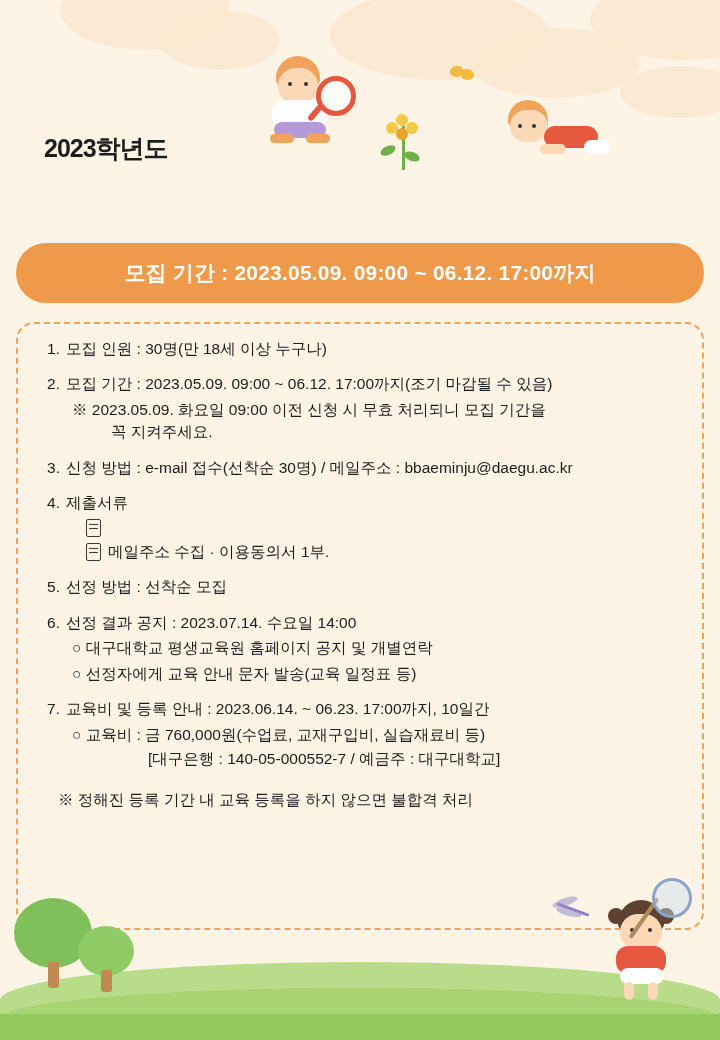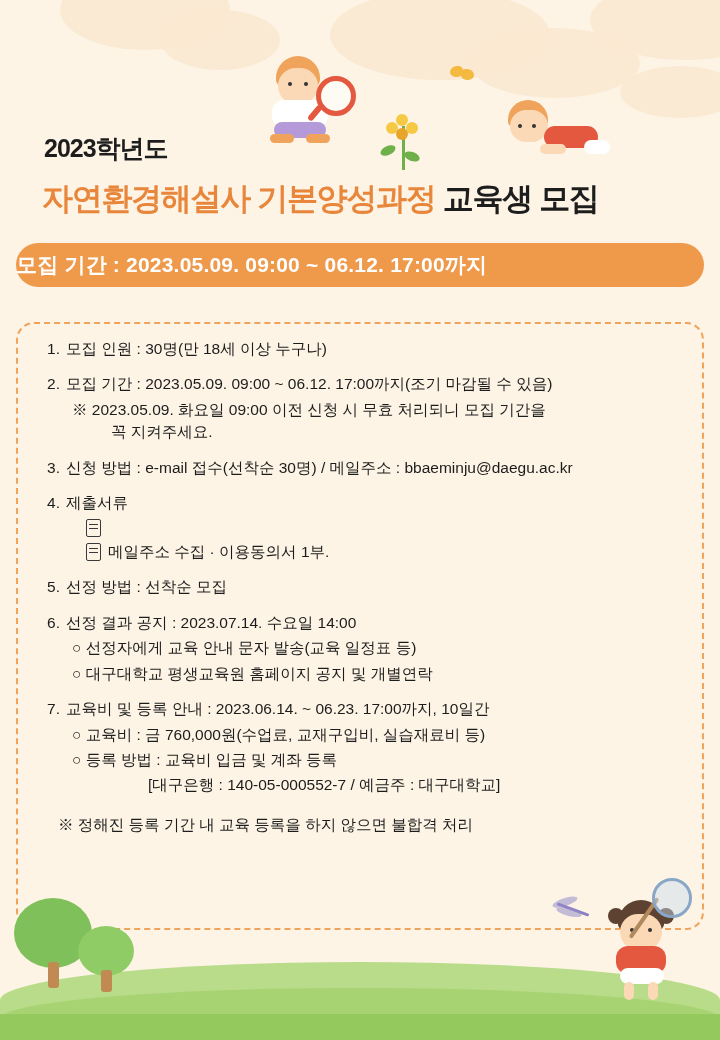--- a/index.html
+++ b/index.html
@@ -59,25 +59,26 @@
   }
   .main-title .hl {
     color: #e8873b;
   }
   
   .period-banner {
     position: absolute;
     top: 243px;
     left: 16px;
     width: 688px;
-    height: 44px;
+    height: 60px;
     background: #ef9a4a;
     border-radius: 30px;
     display: flex;
     align-items: center;
+    justify-content: center;
     box-sizing: border-box;
   }
   .period-banner span {
     color: #ffffff;
     font-size: 21px;
     font-weight: bold;
     letter-spacing: 0.2px;
   }
   
   .content-box {
@@ -325,24 +326,20 @@
     <div class="bf-wing" style="left:11px;top:3px;transform:scaleX(-1);"></div>
   </div>
 
   <div style="position:absolute;bottom:118px;right:120px;width:50px;height:26px;">
     <div class="dragonfly-body" style="left:6px;top:12px;"></div>
     <div class="df-wing" style="left:2px;top:2px;transform:rotate(-18deg);"></div>
     <div class="df-wing" style="left:6px;top:12px;transform:rotate(14deg);"></div>
   </div>
 
   <div class="year-line">2023학년도</div>
-  <div class="main-title">
-    <span class="hl">자연환경해설사 기본양성과정</span>
-    <span>교육생 모집</span>
-  </div>
 
   <div class="period-banner">
     <span>모집 기간 : 2023.05.09. 09:00 ~ 06.12. 17:00까지</span>
   </div>
 
   <div class="content-box"></div>
 
   <div class="items">
 
     <div class="item">
@@ -387,31 +384,30 @@
         <div class="num">5.</div>
         <div class="txt">선정 방법 : 선착순 모집</div>
       </div>
     </div>
 
     <div class="item">
       <div class="item-head">
         <div class="num">6.</div>
         <div class="txt">선정 결과 공지 : 2023.07.14. 수요일 14:00</div>
       </div>
+      <div class="sub">○ 대구대학교 평생교육원 홈페이지 공지 및 개별연락</div>
       <div class="sub">○ 선정자에게 교육 안내 문자 발송(교육 일정표 등)</div>
-      <div class="sub">○ 대구대학교 평생교육원 홈페이지 공지 및 개별연락</div>
     </div>
 
     <div class="item">
       <div class="item-head">
         <div class="num">7.</div>
         <div class="txt">교육비 및 등록 안내 : 2023.06.14. ~ 06.23. 17:00까지, 10일간</div>
       </div>
       <div class="sub">○ 교육비 : 금 760,000원(수업료, 교재구입비, 실습재료비 등)</div>
-      <div class="sub">○ 등록 방법 : 교육비 입금 및 계좌 등록</div>
       <div class="bank-line">[대구은행 : 140-05-000552-7 / 예금주 : 대구대학교]</div>
     </div>
 
     <div class="note">※ 정해진 등록 기간 내 교육 등록을 하지 않으면 불합격 처리</div>
   </div>
 
   <div class="ground">
     <div class="hill"></div>
     <div class="hill2"></div>
     <div class="hill3"></div>

